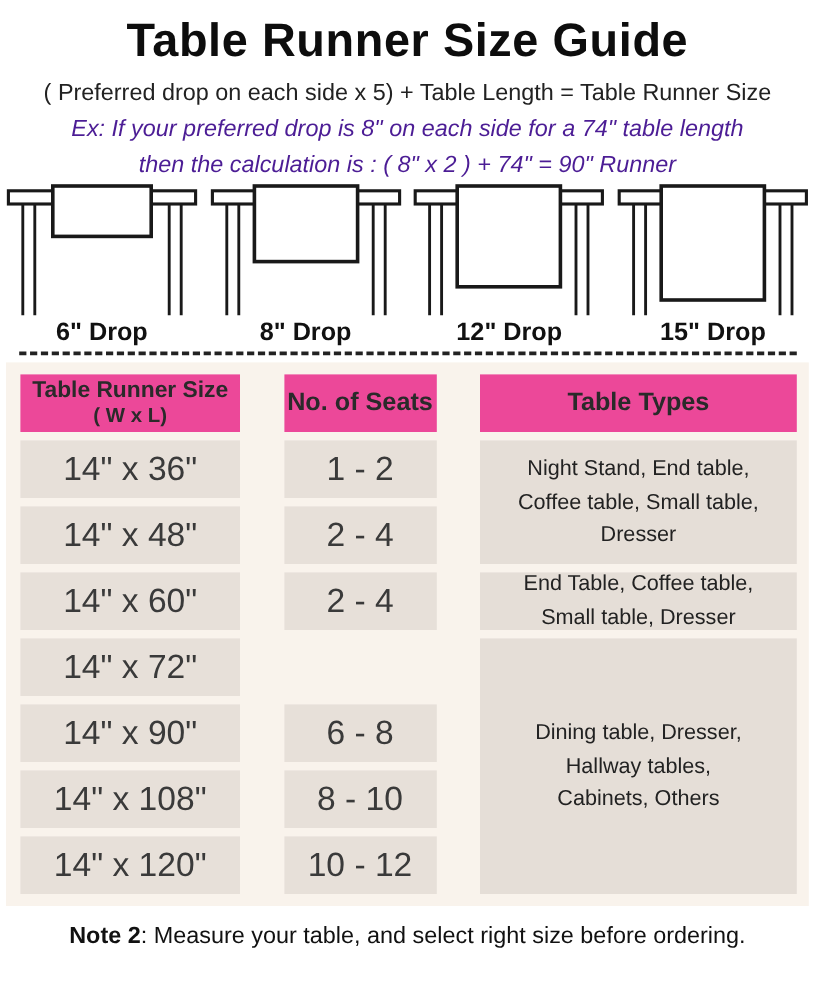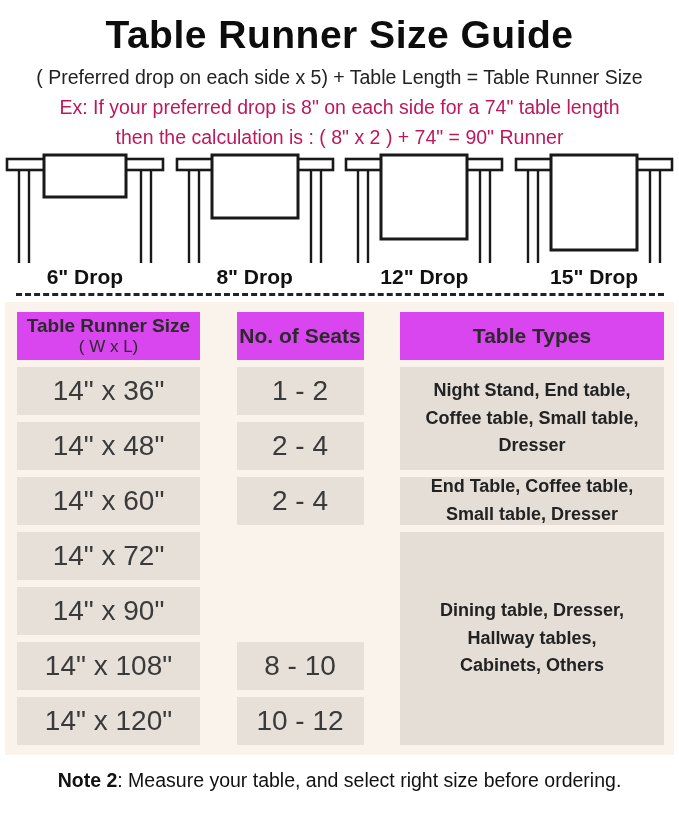--- a/index.html
+++ b/index.html
@@ -17,21 +17,21 @@
     font-weight: 700;
     letter-spacing: 0.5px;
     color: #0d0d0d;
     padding-top: 13px;
   }
   .formula {
     font-size: 19.5px;
     color: #222;
     margin-top: 9px;
   }
-  .exline { font-size: 19.5px; color: #be185d; margin-top: 7px; }
+  .exline { font-size: 19.5px; color: #4c1d95; margin-top: 7px; font-style: italic; }
 
   
   .figures { display: flex; width: 679px; margin-top: 4px; }
   .figure { width: 25%; display: flex; flex-direction: column; align-items: center; }
   .figure svg { display: block; }
   .drop-label {
     font-size: 21px;
     font-weight: 700;
     color: #111;
     margin-top: 2px;
@@ -57,29 +57,29 @@
     justify-content: space-between;
     height: 100%;
   }
   .cell {
     display: flex;
     flex-direction: column;
     align-items: center;
     justify-content: center;
     text-align: center;
   }
-  .hcell { background: #d946ef; color: #2a2a2a; text-align: center; }
+  .hcell { background: #ec4899; color: #2a2a2a; text-align: center; }
   .hcell .h1 { font-size: 19px; font-weight: 700; line-height: 1.15; }
-  .hcell .h2 { font-size: 17px; font-weight: 400; line-height: 1.15; }
+  .hcell .h2 { font-size: 17px; font-weight: 700; line-height: 1.15; }
   .hcell .big { font-size: 21px; font-weight: 700; }
   .vcell { background: #e7e0d9; font-size: 28px; color: #3a3a3a; }
   .tcell {
     background: #e5ded7;
     font-size: 18px;
-    font-weight: 700;
+    font-weight: 400;
     color: #222;
     line-height: 1.55;
   }
   .tcell .inner { max-width: 232px; }
   .tcell .narrow { max-width: 200px; }
 
   
   .notes { text-align: center; margin-top: 11px; }
   .note { font-size: 19.5px; color: #111; line-height: 1.45; max-width: 662px; margin: 0 auto; }
   .note b { font-weight: 700; }
@@ -161,20 +161,21 @@
     <div class="cell vcell" style="grid-column:1;grid-row:3">14" x 48"</div>
     <div class="cell vcell" style="grid-column:1;grid-row:4">14" x 60"</div>
     <div class="cell vcell" style="grid-column:1;grid-row:5">14" x 72"</div>
     <div class="cell vcell" style="grid-column:1;grid-row:6">14" x 90"</div>
     <div class="cell vcell" style="grid-column:1;grid-row:7">14" x 108"</div>
     <div class="cell vcell" style="grid-column:1;grid-row:8">14" x 120"</div>
 
     <div class="cell vcell" style="grid-column:2;grid-row:2">1 - 2</div>
     <div class="cell vcell" style="grid-column:2;grid-row:3">2 - 4</div>
     <div class="cell vcell" style="grid-column:2;grid-row:4">2 - 4</div>
+    <div class="cell vcell" style="grid-column:2;grid-row:6">6 - 8</div>
     <div class="cell vcell" style="grid-column:2;grid-row:7">8 - 10</div>
     <div class="cell vcell" style="grid-column:2;grid-row:8">10 - 12</div>
 
     <div class="cell tcell" style="grid-column:3;grid-row:2 / span 2">
       <div class="inner">Night Stand, End table, Coffee table, Small table, Dresser</div>
     </div>
     <div class="cell tcell" style="grid-column:3;grid-row:5 / span 4">
       <div class="inner narrow">Dining table, Dresser, Hallway tables, Cabinets, Others</div>
     </div>
     <div class="cell tcell" style="grid-column:3;grid-row:4">

